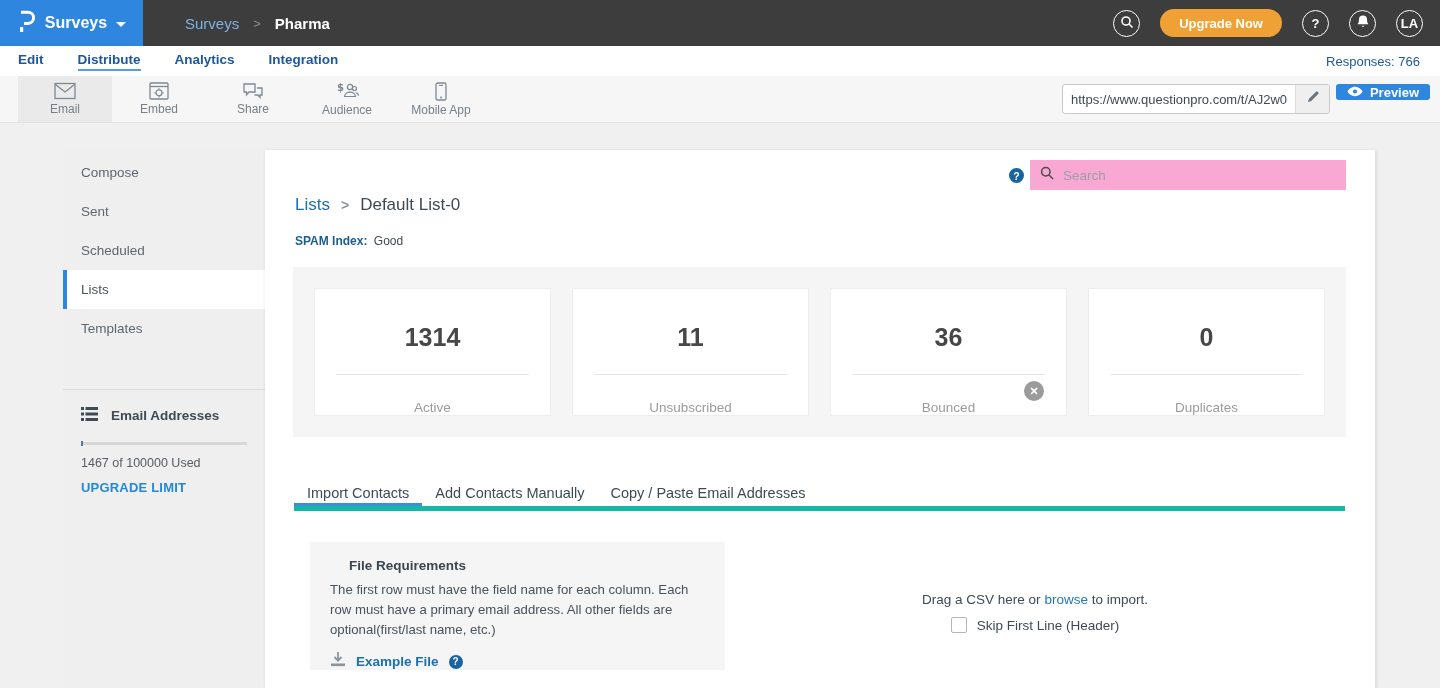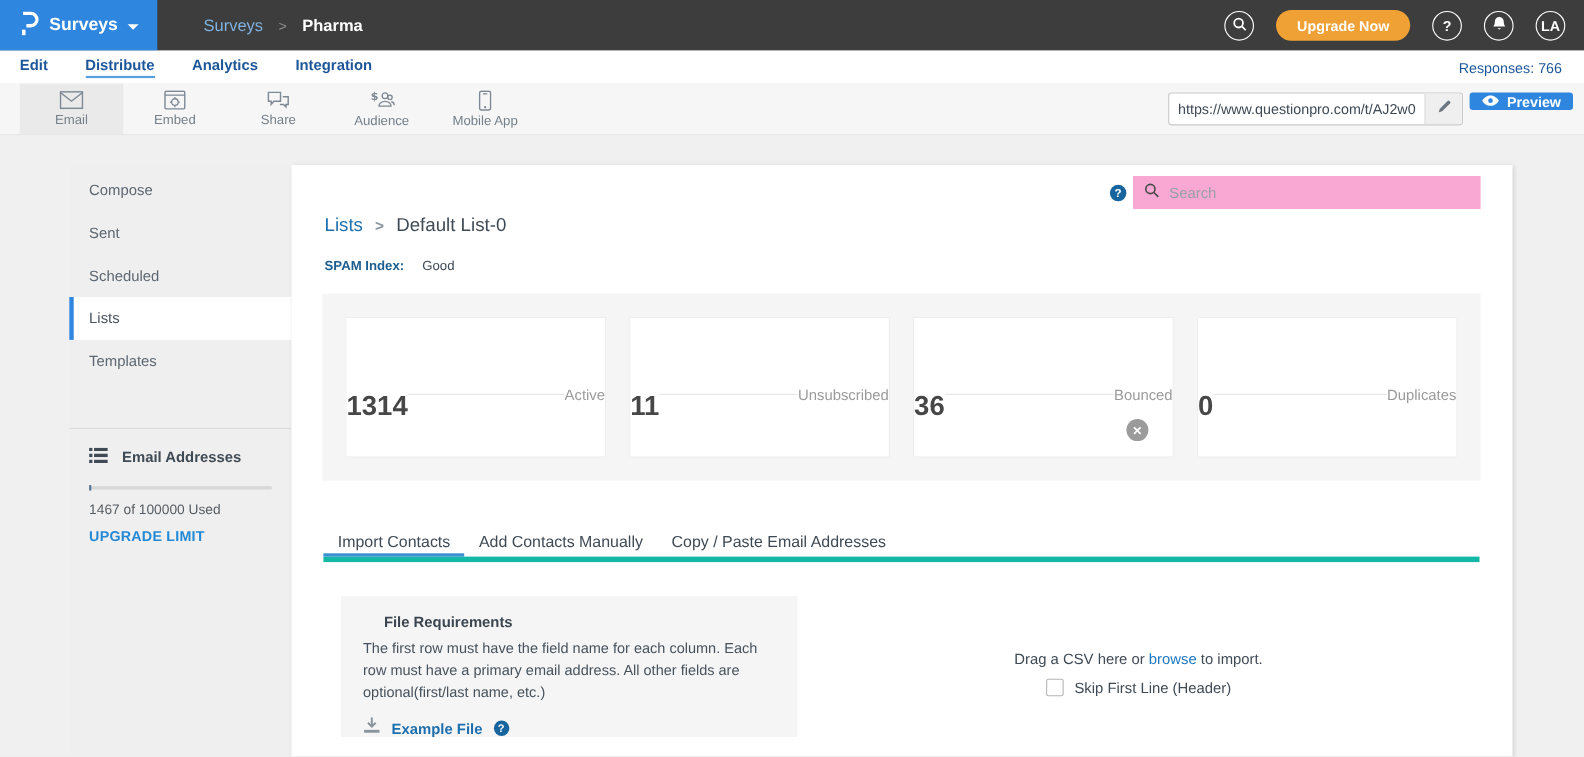--- a/index.html
+++ b/index.html
@@ -53,24 +53,24 @@
   .help-dot { position:absolute; top:18px; left:744px; width:15px; height:15px; border-radius:50%; background:#17649e; color:#fff; font-size:10.5px; font-weight:700; display:flex; align-items:center; justify-content:center; cursor:pointer; }
   .m-search { position:absolute; top:10px; right:29px; width:316px; height:30px; background:#f9a8d4; display:flex; align-items:center; gap:9px; padding:0 10px; }
   .m-search input { flex:1; min-width:0; border:none; outline:none; background:transparent; font-size:13.5px; color:#555; font-family:"Liberation Sans", sans-serif; }
   .m-search input::placeholder { color:#9aa0a6; }
   .m-crumb { position:absolute; top:45px; left:30px; display:flex; align-items:center; gap:11px; font-size:17px; }
   .m-crumb .root { color:#1d6fae; cursor:pointer; }
   .m-crumb .sep { color:#8a949c; font-size:14px; font-weight:700; }
   .m-crumb .current { color:#3f4a55; }
   .spam { position:absolute; top:84px; left:30px; font-size:12px; }
   .spam .lbl { color:#1d5d90; font-weight:700; }
-  .spam .val { color:#3f4a55; margin-left:13px; }
+  .spam .val { color:#3f4a55; margin-left:3px; }
 
   .stats { position:absolute; top:117px; left:28px; right:29px; height:170px; background:#f5f5f6; display:flex; gap:21px; padding:21px; }
-  .stat-card { flex:1; background:#fff; border:1px solid #ededee; position:relative; display:flex; align-items:center;justify-content:space-between; }
+  .stat-card { flex:1; background:#fff; border:1px solid #ededee; position:relative; display:flex; flex-direction:column; align-items:center;justify-content:space-between; }
   .stat-value { margin-top:34px; font-size:25px; font-weight:700; color:#474747; }
   .stat-divider { width:82%; height:1px; background:#e6e6e6; margin-top:12px; }
   .stat-label { margin-top:15px; font-size:13.5px; color:#9b9b9b; }
   .stat-block { position:absolute; right:22px; bottom:14px; width:20px; height:20px; border-radius:50%; background:#9b9b9b; color:#fff; font-size:11px; font-weight:700; display:flex; align-items:center; justify-content:center; cursor:pointer; }
 
   .ctabs { position:absolute; top:328px; left:29px; right:30px; height:33px; border-bottom:5px solid #14b8a6; display:flex;text-align:center; }
   .ctab { padding:0 13px; line-height:31px; font-size:14.5px; color:#3f4a55; border-bottom:3px solid transparent; cursor:pointer; white-space:nowrap; }
   .ctab.active { border-bottom-color:#3b8fd4; }
 
   .file-box { position:absolute; top:392px; left:45px; width:415px; height:128px; background:#f5f5f6; padding:16px 20px; }

